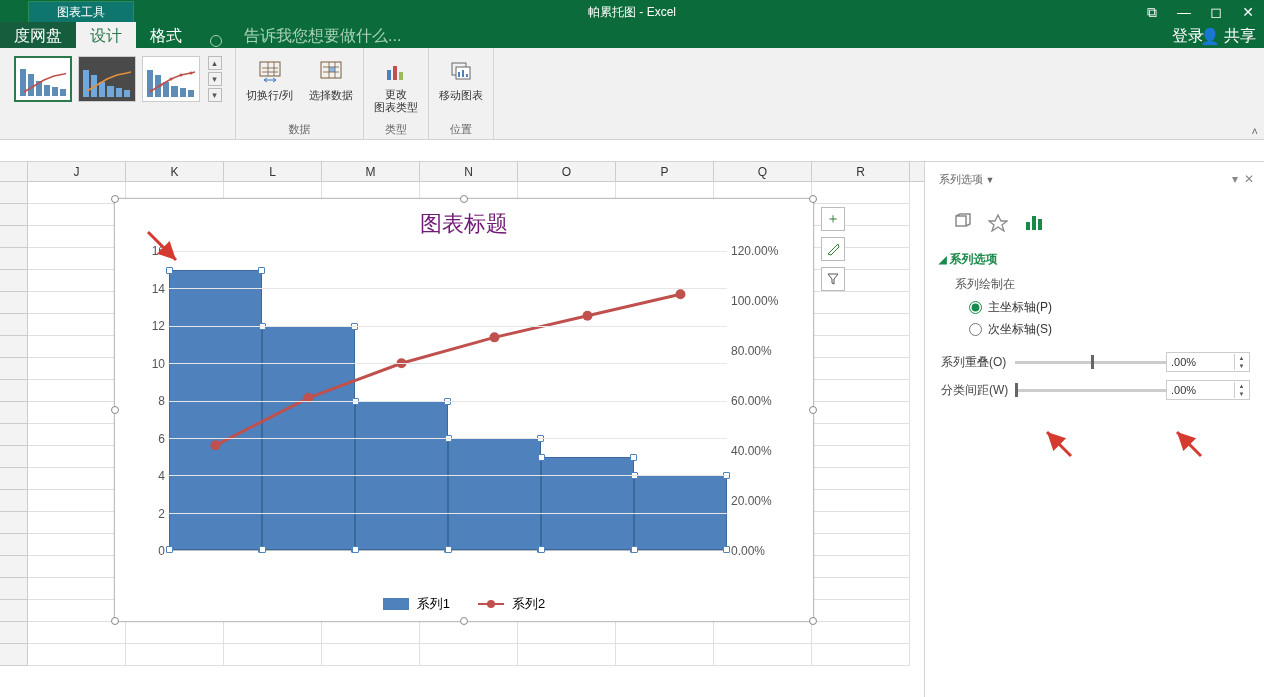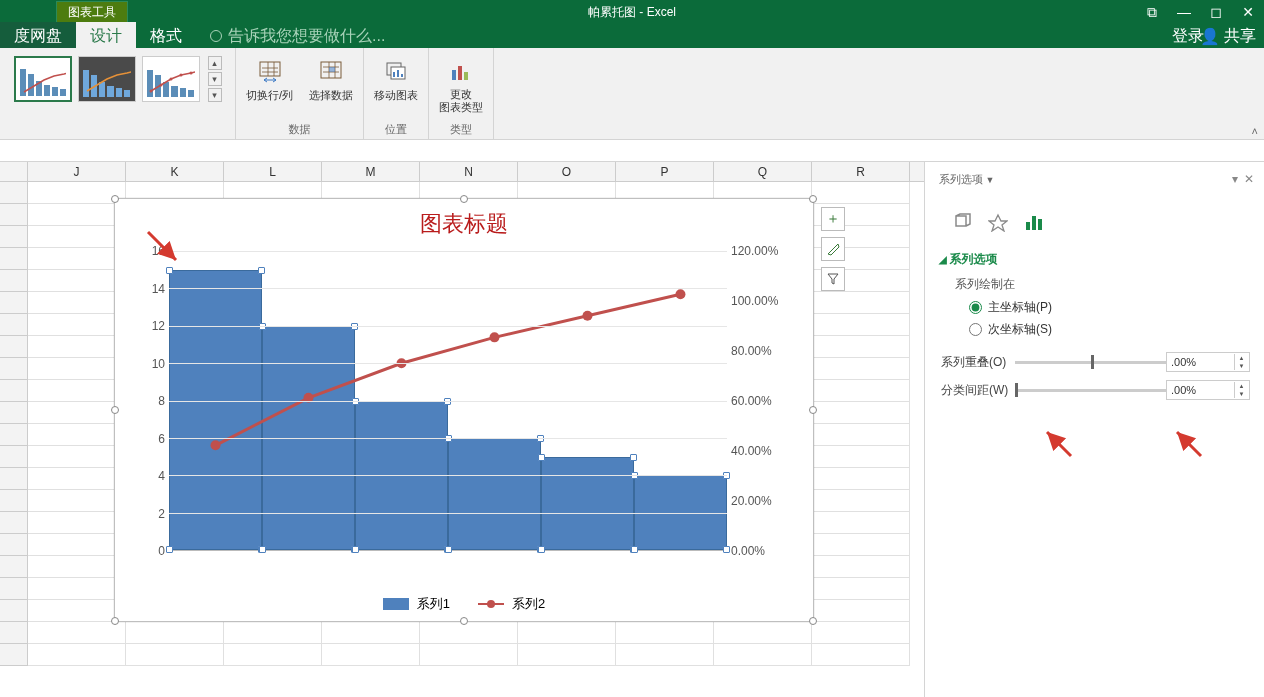--- a/index.html
+++ b/index.html
@@ -1,30 +1,30 @@
 <!DOCTYPE html>
 <html><head>
 <meta charset="utf-8">
 <style>
 * { margin: 0; padding: 0; box-sizing: border-box; font-family: "Microsoft YaHei", Arial, sans-serif; }
 body { background: #fff; width: 1264px; height: 697px; overflow: hidden; position: relative; }
 
 
 .titlebar { height: 24px; background: #0b6b3a; display: flex; align-items: center; color: #fff; font-size: 12px; position: relative; }
-.titlebar .tools-tab { background: #4d7c0f; border: 1px solid #2b8a57; padding: 2px 11px; margin-left: 56px; }
+.titlebar .tools-tab { background: #0f766e; border: 1px solid #2b8a57; padding: 2px 28px; margin-left: 28px; }
 .titlebar .doc-title { position: absolute; left: 50%; transform: translateX(-50%); }
 .titlebar .win-controls { position: absolute; right: 0; display: flex; gap: 0; }
 .titlebar .win-controls span { width: 32px; text-align: center; font-size: 14px; cursor: pointer; }
 
 
 .tabs-row { height: 24px; background: #0b6b3a; display: flex; align-items: center; font-size: 16px; color: #fff; position: relative; }
 .tabs-row .tab { padding: 4px 14px; cursor: pointer; }
 .tabs-row .tab.left { background: #155d3c; }
 .tabs-row .tab.active { background: #f1f1f1; color: #2b7a4b; }
-.tabs-row .tellme { display: flex; align-items: center; color: #a7d2b8; margin-left: 14px; gap: 6px; }
+.tabs-row .tellme { display: flex; align-items: flex-end; color: #a7d2b8; margin-left: 14px; gap: 22px; }
 .tabs-row .bulb { width: 12px; height: 12px; border: 1px solid #a7d2b8; border-radius: 50%; display: inline-block; }
 .tabs-row .right-login { position: absolute; right: 60px; color: #fff; }
 .tabs-row .right-share { position: absolute; right: 8px; color: #fff; display: flex; align-items: center; gap: 4px; }
 
 
 .ribbon { height: 92px; background: #f1f1f1; border-bottom: 1px solid #d4d4d4; display: flex; align-items: stretch; position: relative; }
 .ribbon .group { border-right: 1px solid #d4d4d4; padding: 4px 8px 2px 8px; display: flex; flex-direction: column; align-items: center; justify-content: space-between; }
 .ribbon .group-label { font-size: 11px; color: #666; margin-top: 2px; }
 .ribbon .styles-row { display: flex; gap: 6px; padding-top: 4px; }
 .ribbon .style-thumb { width: 58px; height: 46px; border: 1px solid #ccc; background: #fff; position: relative; cursor: pointer; }
@@ -59,21 +59,21 @@
 .grid-body .row .cell { width: 98px; border-right: 1px solid #e0e0e0; border-bottom: 1px solid #e0e0e0; }
 
 
 .chart-obj { position: absolute; left: 114px; top: 36px; width: 700px; height: 424px; background: #fff; border: 1px solid #bfbfbf; box-shadow: 0 0 0 1px rgba(0,0,0,0.05); }
 .handle { position: absolute; width: 8px; height: 8px; background: #fff; border: 1px solid #888; border-radius: 50%; }
 .handle.tl { left: -4px; top: -4px; } .handle.tr { right: -4px; top: -4px; }
 .handle.bl { left: -4px; bottom: -4px; } .handle.br { right: -4px; bottom: -4px; }
 .handle.tm { left: 50%; top: -4px; margin-left: -4px; } .handle.bm { left: 50%; bottom: -4px; margin-left: -4px; }
 .handle.ml { left: -4px; top: 50%; margin-top: -4px; } .handle.mr { right: -4px; top: 50%; margin-top: -4px; }
 
-.chart-title { text-align: center; font-size: 22px; color: #b91c1c; padding: 10px 0 4px 0; font-family: SimSun, serif; }
+.chart-title { text-align: center; font-size: 22px; color: #701a75; padding: 10px 0 4px 0; font-family: SimSun, serif; }
 .plot-area { position: absolute; left: 20px; right: 20px; top: 52px; bottom: 70px; }
 .y-axis-left { position: absolute; left: 0; top: 0; bottom: 0; width: 34px; }
 .y-axis-left .tick, .y-axis-right .tick { position: absolute; right: 4px; font-size: 12px; color: #555; transform: translateY(-50%); font-family: Arial; }
 .y-axis-right { position: absolute; right: 0; top: 0; bottom: 0; width: 66px; }
 .y-axis-right .tick { left: 4px; right: auto; }
 .plot-inner { position: absolute; left: 34px; right: 66px; top: 0; bottom: 0; border-bottom: 1px solid #bbb; }
 .gridline { position: absolute; left: 0; right: 0; height: 0; border-top: 1px solid #e6e6e6; }
 .bars-row { position: absolute; left: 0; right: 0; top: 0; bottom: 0; display: flex; }
 .bar-slot { flex: 1; position: relative; }
 .bar { position: absolute; left: 0; right: 0; bottom: 0; background: #4f81bd; border: 1px solid #3a6a9c; }
@@ -226,44 +226,44 @@
           </div>
         <span>选择数据</span>
       </div>
     </div>
     <div class="group-label">数据</div>
   </div>
   <div class="group">
     <div class="btn-col">
       <div class="icon-box">
           <svg width="24" height="24">
+            <rect x="3" y="10" width="4" height="10" fill="#4f81bd"></rect>
+            <rect x="9" y="6" width="4" height="14" fill="#c0504d"></rect>
+            <rect x="15" y="12" width="4" height="8" fill="#9bbb59"></rect>
+          </svg>
+        </div>
+      <span style="white-space:pre-line; text-align:center; line-height:1.2;">更改
+图表类型</span>
+    </div>
+    <div class="group-label">类型</div>
+  </div>
+  <div class="group">
+    <div class="btn-col">
+      <div class="icon-box">
+          <svg width="24" height="24">
             <rect x="3" y="3" width="14" height="12" fill="none" stroke="#666"></rect>
             <rect x="7" y="7" width="14" height="12" fill="#fff" stroke="#666"></rect>
             <rect x="9" y="12" width="2" height="5" fill="#4f81bd"></rect>
             <rect x="13" y="10" width="2" height="7" fill="#4f81bd"></rect>
             <rect x="17" y="14" width="2" height="3" fill="#4f81bd"></rect>
           </svg>
         </div>
       <span>移动图表</span>
     </div>
     <div class="group-label">位置</div>
-  </div>
-  <div class="group">
-    <div class="btn-col">
-      <div class="icon-box">
-          <svg width="24" height="24">
-            <rect x="3" y="10" width="4" height="10" fill="#4f81bd"></rect>
-            <rect x="9" y="6" width="4" height="14" fill="#c0504d"></rect>
-            <rect x="15" y="12" width="4" height="8" fill="#9bbb59"></rect>
-          </svg>
-        </div>
-      <span style="white-space:pre-line; text-align:center; line-height:1.2;">更改
-图表类型</span>
-    </div>
-    <div class="group-label">类型</div>
   </div>
   <span class="collapse-arrow">˄</span>
 </div>
 
 <div class="formula-bar">
   <input type="text" style="">
 </div>
 
 <div class="sheet-area">
   <div class="grid-zone">

